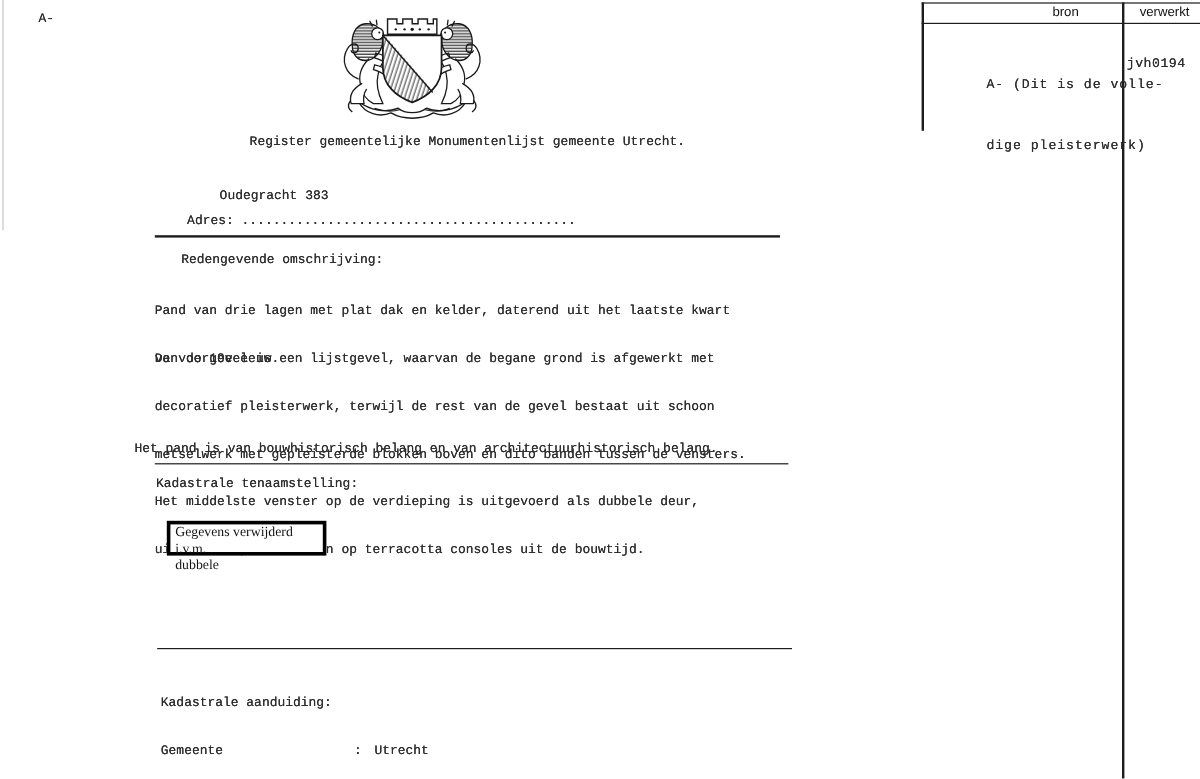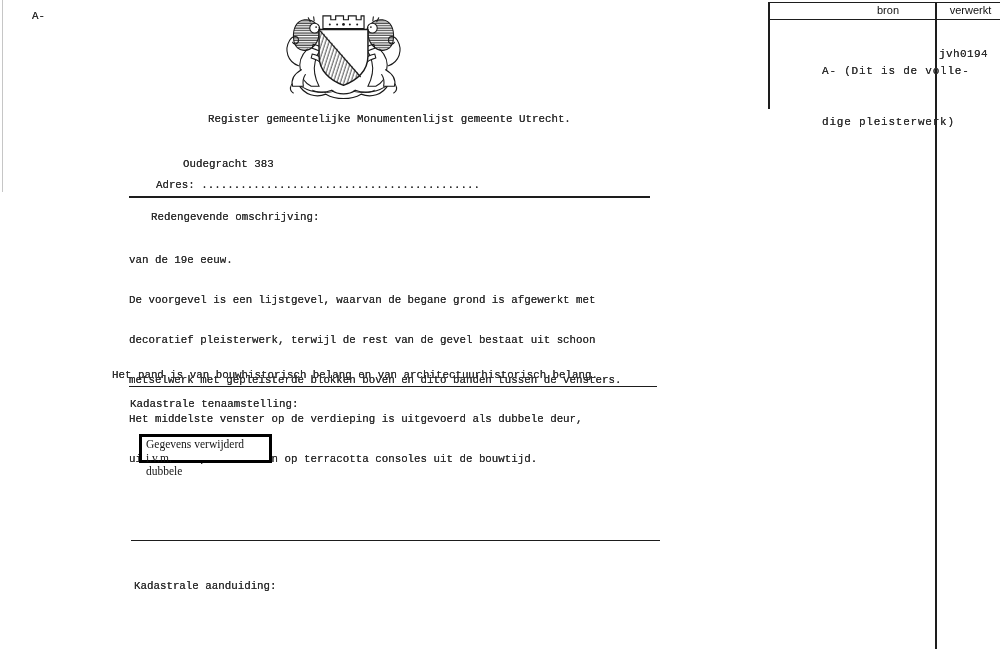--- a/index.html
+++ b/index.html
@@ -91,20 +91,21 @@
 
   <div class="abs mono" style="left:183px;top:158px;">Oudegracht 383</div>
   <div class="abs mono" style="left:130px;top:165.5px;">
     <span>Adres:</span><span> </span><span>...........................................</span>
   </div>
 
   <div class="abs rule" style="left:129px;top:196px;width:521px;"></div>
 
   <div class="abs mono" style="left:127px;top:211px;margin-left:24px;">Redengevende omschrijving:</div>
   <div class="abs mono" style="left:129px;top:228px;">
+    <div>Pand van drie lagen met plat dak en kelder, daterend uit het laatste kwart</div>
     <div>van de 19e eeuw.</div>
   </div>
   <div class="abs mono" style="left:129px;top:268px;">
     <div>De voorgevel is een lijstgevel, waarvan de begane grond is afgewerkt met</div>
     <div>decoratief pleisterwerk, terwijl de rest van de gevel bestaat uit schoon</div>
     <div>metselwerk met gepleisterde blokken boven en dito banden tussen de vensters.</div>
     <div>Het middelste venster op de verdieping is uitgevoerd als dubbele deur,</div>
     <div>uitkomend op een balkon op terracotta consoles uit de bouwtijd.</div>
   </div>
   <div class="abs mono" style="left:112px;top:343px;">
@@ -117,20 +118,23 @@
 
   <div class="abs privacy-box serif" style="left:139px;top:434px;width:133px;height:29px;">
     <div>Gegevens verwijderd i.v.m.</div>
     <div>dubbele</div>
   </div>
 
   <div class="abs rule" style="left:131px;top:539.5px;width:529px;"></div>
 
   <div class="abs mono" style="left:134px;top:553.5px;">
     <div>Kadastrale aanduiding:</div>
+    <div class="krow">
+      <span class="klabel">Gemeente</span><span class="ksep">:</span><span>Utrecht</span>
+    </div>
     
     
   </div>
 
   <div class="abs rule" style="left:768px;top:1.5px;width:232px;"></div>
   <div class="abs rule" style="left:768px;top:18.5px;width:232px;"></div>
   <div class="abs vline" style="left:768px;top:1.5px;height:107px;"></div>
   <div class="abs vline" style="left:935px;top:1.5px;height:647.5px;"></div>
 
   <div class="abs hcell sans" style="left:769px;top:2px;width:166px;height:16px;">bron</div>

